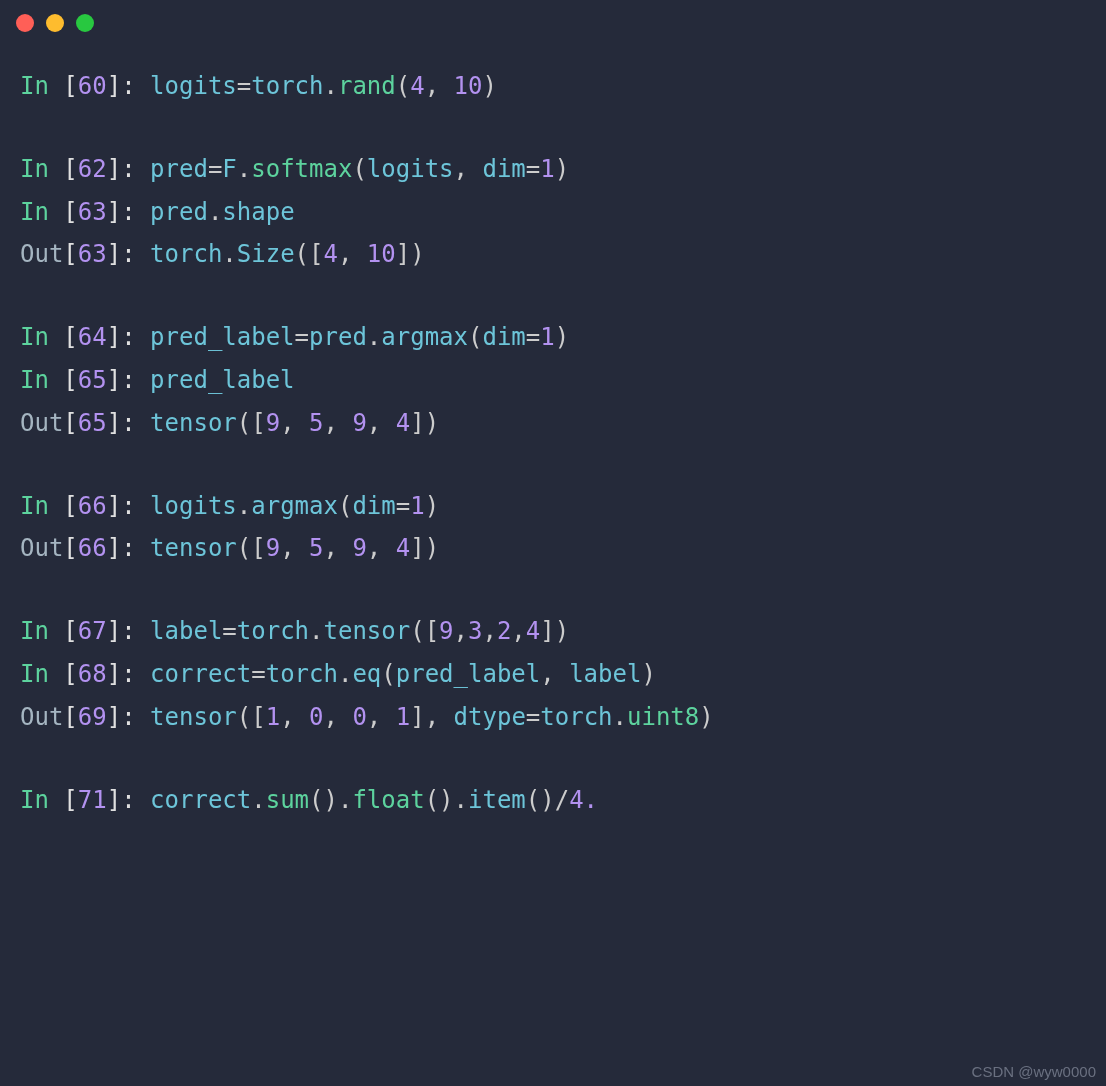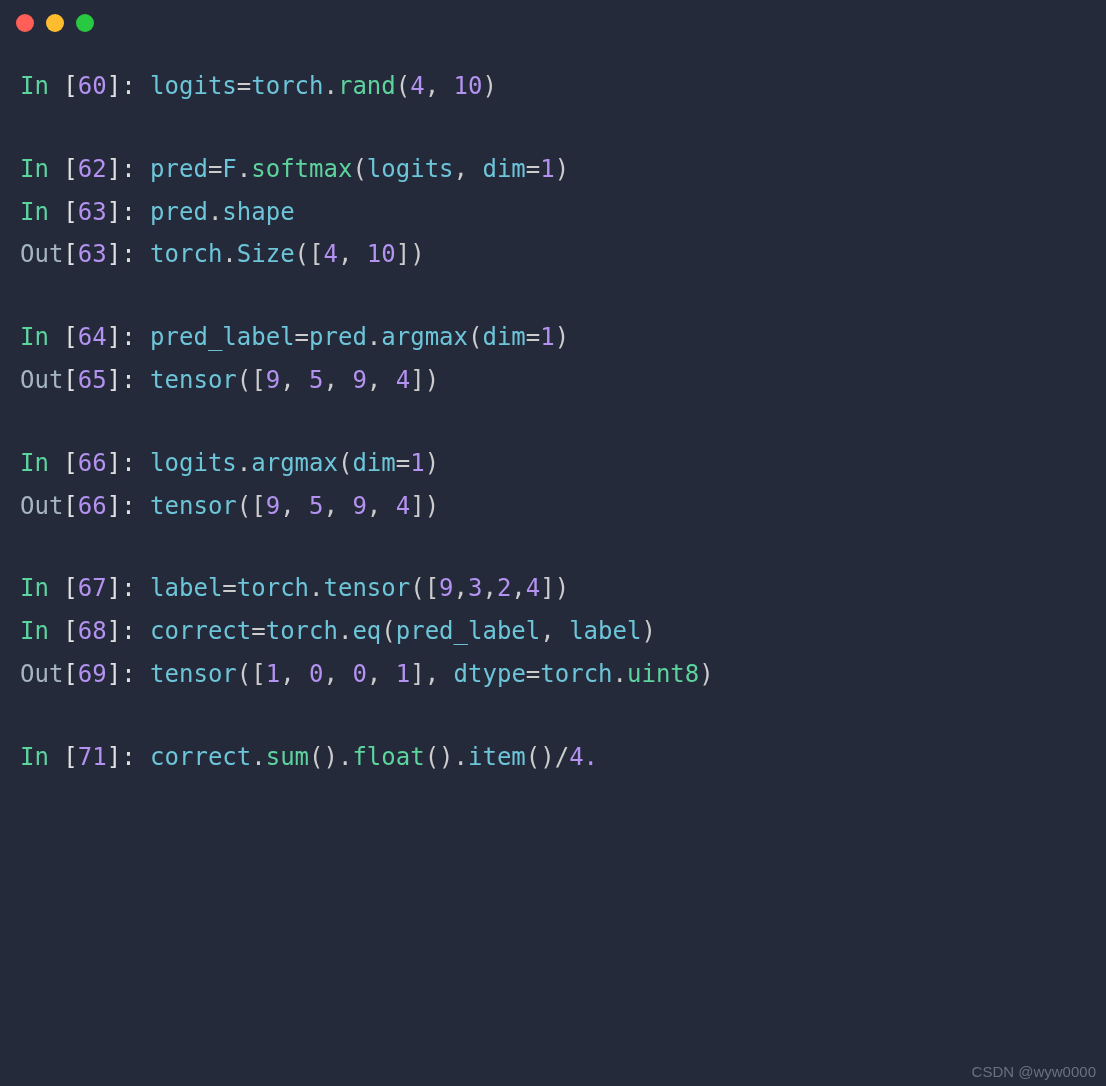--- a/index.html
+++ b/index.html
@@ -82,20 +82,21 @@
   <div class="line"><span class="in-prompt">In </span><span class="white-txt">[</span><span class="bracket-num">62</span><span class="white-txt">]: </span><span class="var-cyan">pred</span><span class="op">=</span><span class="var-cyan">F</span><span class="dot-sep">.</span><span class="method-green">softmax</span><span class="paren">(</span><span class="var-cyan">logits</span><span class="comma">, </span><span class="var-cyan">dim</span><span class="op">=</span><span class="num-purple">1</span><span class="paren">)</span></div>
 
   <div class="line"><span class="in-prompt">In </span><span class="white-txt">[</span><span class="bracket-num">63</span><span class="white-txt">]: </span><span class="var-cyan">pred</span><span class="dot-sep">.</span><span class="method-cyan">shape</span></div>
 
   <div class="line"><span class="out-prompt">Out</span><span class="white-txt">[</span><span class="bracket-num">63</span><span class="white-txt">]: </span><span class="var-cyan">torch</span><span class="dot-sep">.</span><span class="method-cyan">Size</span><span class="paren">(</span><span class="paren">[</span><span class="num-purple">4</span><span class="comma">, </span><span class="num-purple">10</span><span class="paren">]</span><span class="paren">)</span></div>
 
   <div class="block-gap"></div>
 
   <div class="line"><span class="in-prompt">In </span><span class="white-txt">[</span><span class="bracket-num">64</span><span class="white-txt">]: </span><span class="var-cyan">pred_label</span><span class="op">=</span><span class="var-cyan">pred</span><span class="dot-sep">.</span><span class="method-cyan">argmax</span><span class="paren">(</span><span class="var-cyan">dim</span><span class="op">=</span><span class="num-purple">1</span><span class="paren">)</span></div>
 
+  <div class="line"><span class="in-prompt">In </span><span class="white-txt">[</span><span class="bracket-num">65</span><span class="white-txt">]: </span><span class="var-cyan">pred_label</span></div>
 
   <div class="line"><span class="out-prompt">Out</span><span class="white-txt">[</span><span class="bracket-num">65</span><span class="white-txt">]: </span><span class="method-cyan">tensor</span><span class="paren">(</span><span class="paren">[</span><span class="num-purple">9</span><span class="comma">, </span><span class="num-purple">5</span><span class="comma">, </span><span class="num-purple">9</span><span class="comma">, </span><span class="num-purple">4</span><span class="paren">]</span><span class="paren">)</span></div>
 
   <div class="block-gap"></div>
 
   <div class="line"><span class="in-prompt">In </span><span class="white-txt">[</span><span class="bracket-num">66</span><span class="white-txt">]: </span><span class="var-cyan">logits</span><span class="dot-sep">.</span><span class="method-cyan">argmax</span><span class="paren">(</span><span class="var-cyan">dim</span><span class="op">=</span><span class="num-purple">1</span><span class="paren">)</span></div>
 
   <div class="line"><span class="out-prompt">Out</span><span class="white-txt">[</span><span class="bracket-num">66</span><span class="white-txt">]: </span><span class="method-cyan">tensor</span><span class="paren">(</span><span class="paren">[</span><span class="num-purple">9</span><span class="comma">, </span><span class="num-purple">5</span><span class="comma">, </span><span class="num-purple">9</span><span class="comma">, </span><span class="num-purple">4</span><span class="paren">]</span><span class="paren">)</span></div>
 
   <div class="block-gap"></div>

